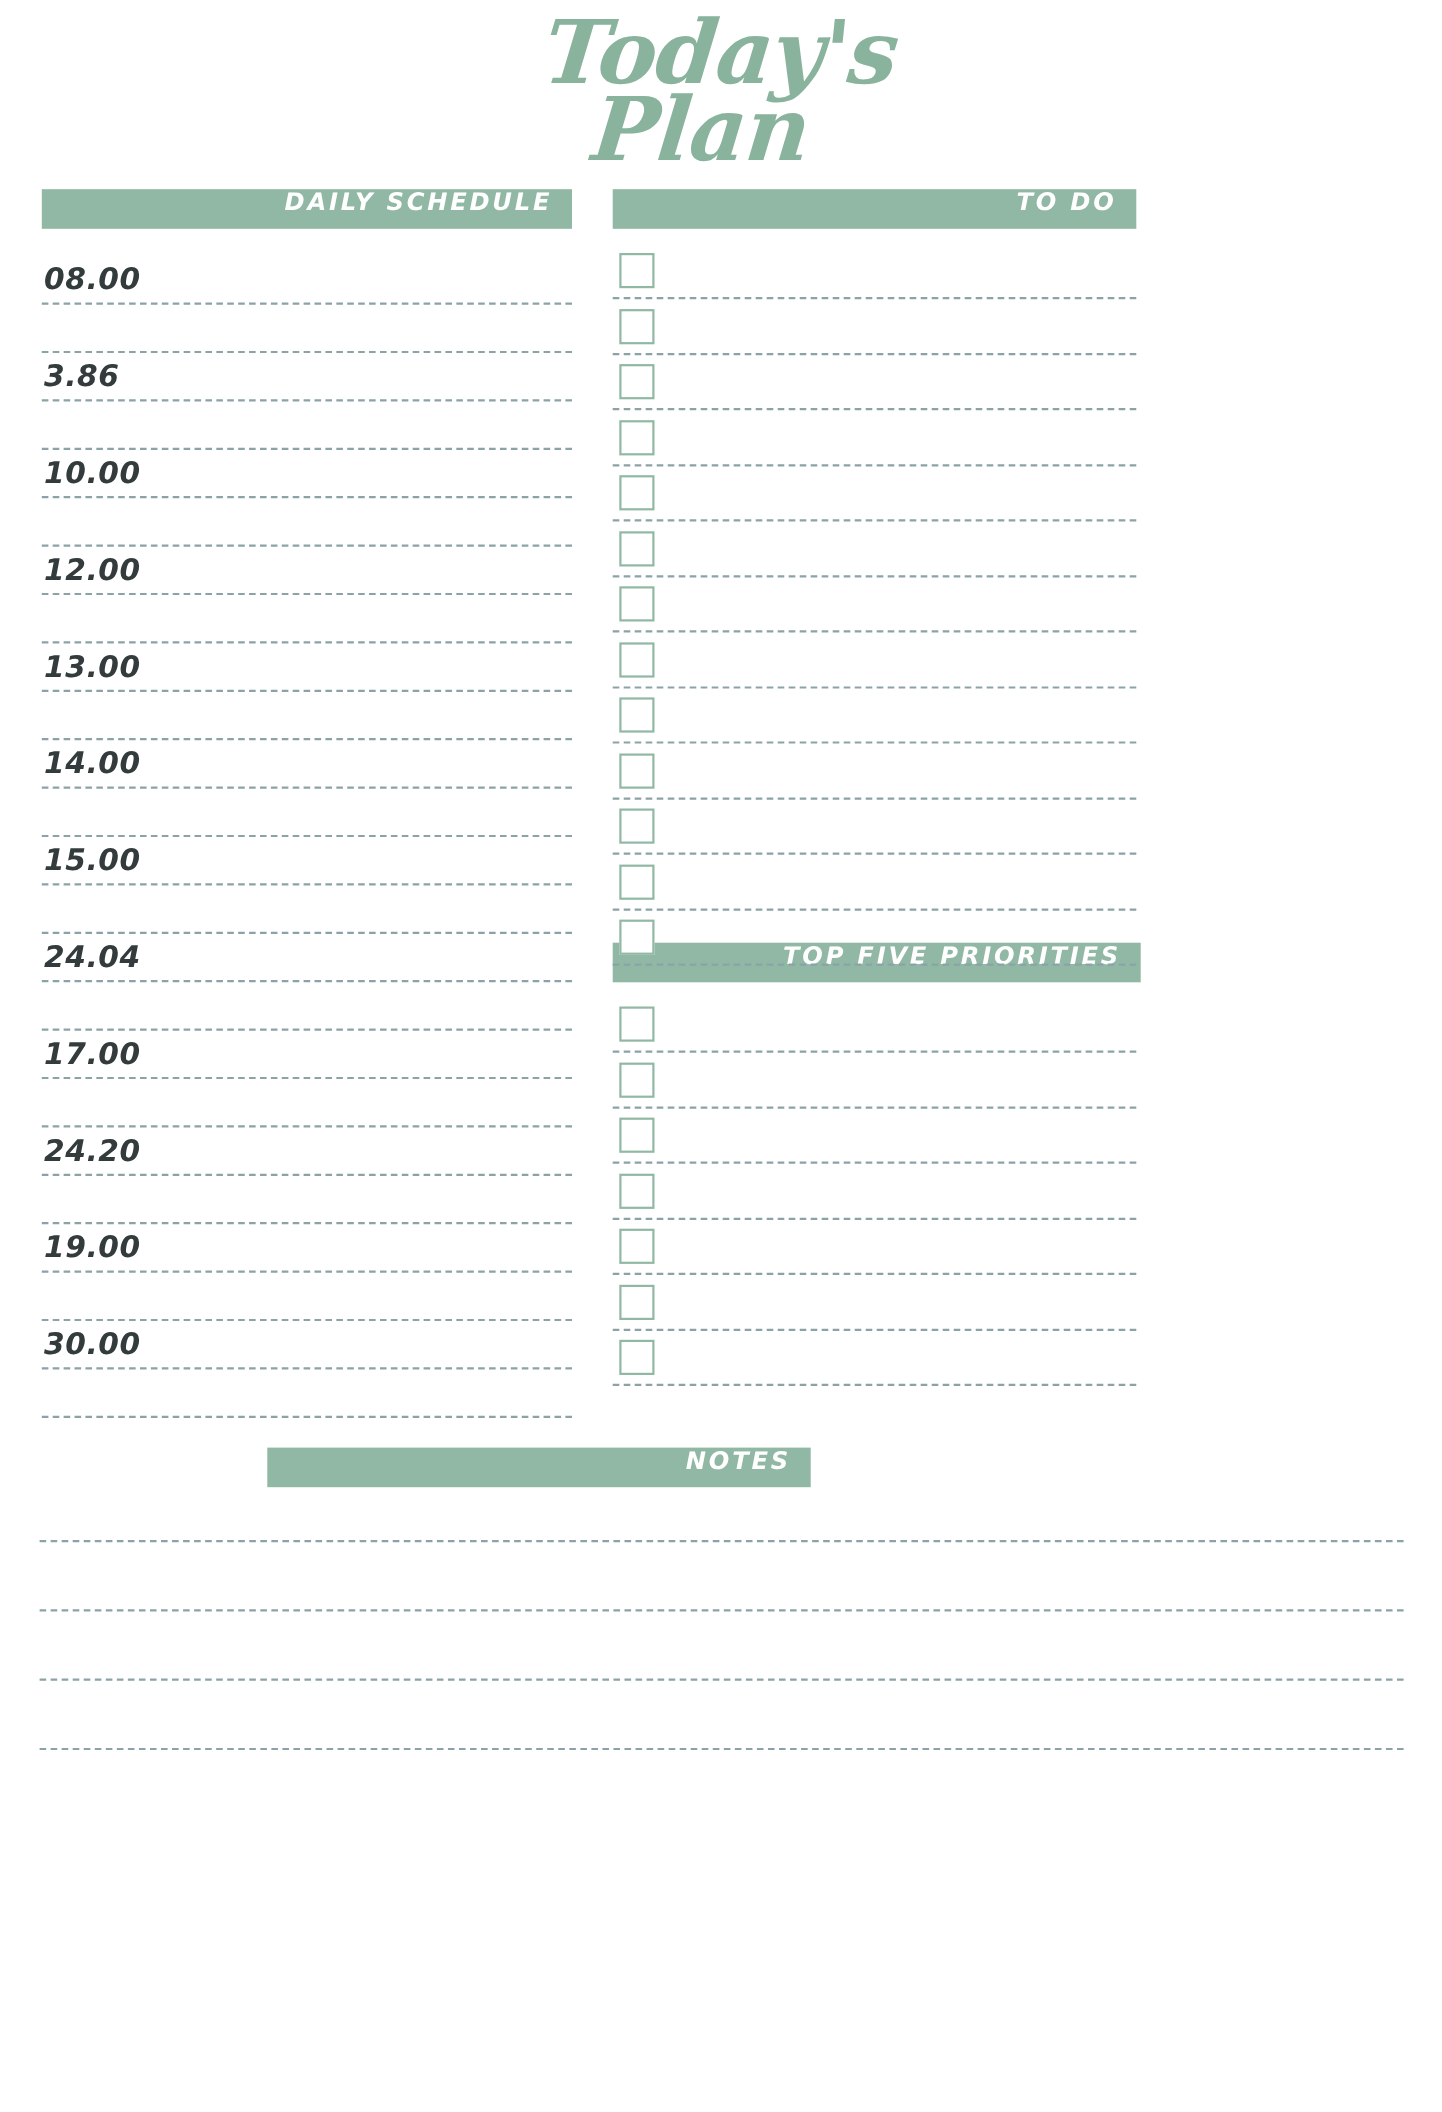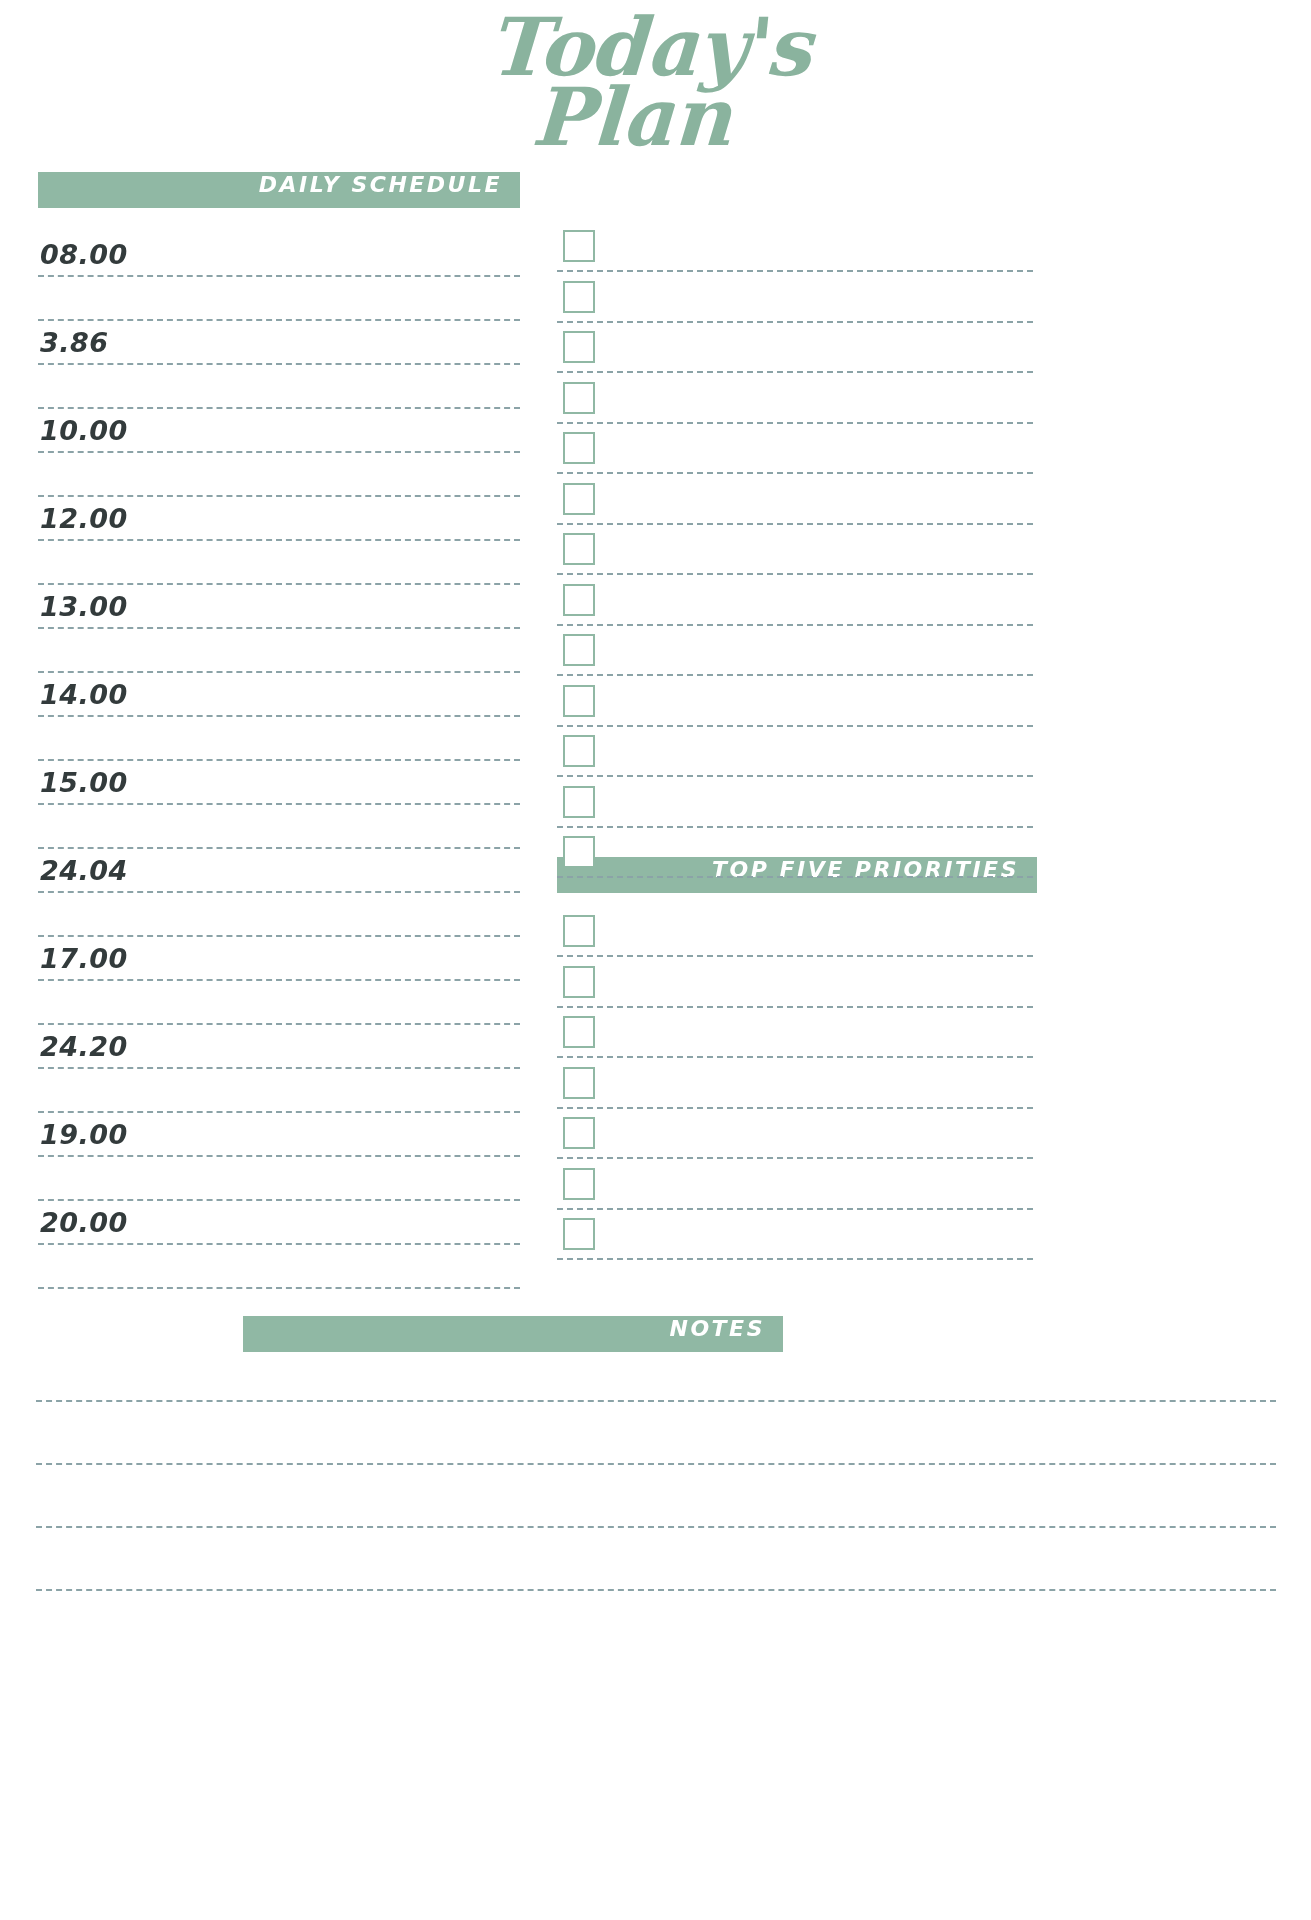--- a/index.html
+++ b/index.html
@@ -53,21 +53,21 @@
     font-weight: 700;
     font-style: italic;
     font-size: 22px;
     letter-spacing: 2.5px;
     text-transform: uppercase;
   }
 
   #bar-schedule   { left: 38px;  top: 172px;  width: 482px; height: 36px; }
   #bar-todo       { left: 557px; top: 172px;  width: 476px; height: 36px; }
   #bar-priorities { left: 557px; top: 857px;  width: 480px; height: 36px; }
-  #bar-notes      { left: 243px; top: 1316px; width: 540px; height: 36px; }
+  #bar-notes      { left: 243px; top: 1316px; width: 494px; height: 36px; }
 
   
   .rule {
     position: absolute;
     height: 0;
     border-top: 2px dashed #8ba3a7;
   }
 
   
   #schedule { position: absolute; left: 0; top: 0; }
@@ -99,20 +99,23 @@
 
 <div class="page">
 
   <div class="title-block">
     <div class="title-line l1">Today's</div>
     <div class="title-line l2">Plan</div>
   </div>
 
   <div class="bar" id="bar-schedule">
     <span class="bar-label">DAILY SCHEDULE</span>
+  </div>
+  <div class="bar" id="bar-todo">
+    <span class="bar-label">TO DO</span>
   </div>
   <div class="bar" id="bar-priorities">
     <span class="bar-label">TOP FIVE PRIORITIES</span>
   </div>
   <div class="bar" id="bar-notes">
     <span class="bar-label">NOTES</span>
   </div>
 
   <div id="schedule">
       <div class="rule" style="left: 38px; top: 275px; width: 482px;"></div>
@@ -143,21 +146,21 @@
       <div class="sched-time" style="top: 327px;">3.86</div>
       <div class="sched-time" style="top: 415px;">10.00</div>
       <div class="sched-time" style="top: 503px;">12.00</div>
       <div class="sched-time" style="top: 591px;">13.00</div>
       <div class="sched-time" style="top: 679px;">14.00</div>
       <div class="sched-time" style="top: 767px;">15.00</div>
       <div class="sched-time" style="top: 855px;">24.04</div>
       <div class="sched-time" style="top: 943px;">17.00</div>
       <div class="sched-time" style="top: 1031px;">24.20</div>
       <div class="sched-time" style="top: 1119px;">19.00</div>
-      <div class="sched-time" style="top: 1207px;">20.00</div>
+      <div class="sched-time" style="top: 1207px;">30.00</div>
     </div>
   <div id="todo">
       <div class="checkbox" style="left: 563px; top: 230px;"></div>
       <div class="rule" style="left: 557px; top: 270px; width: 476px;"></div>
       <div class="checkbox" style="left: 563px; top: 280.5px;"></div>
       <div class="rule" style="left: 557px; top: 320.5px; width: 476px;"></div>
       <div class="checkbox" style="left: 563px; top: 331px;"></div>
       <div class="rule" style="left: 557px; top: 371px; width: 476px;"></div>
       <div class="checkbox" style="left: 563px; top: 381.5px;"></div>
       <div class="rule" style="left: 557px; top: 421.5px; width: 476px;"></div>

